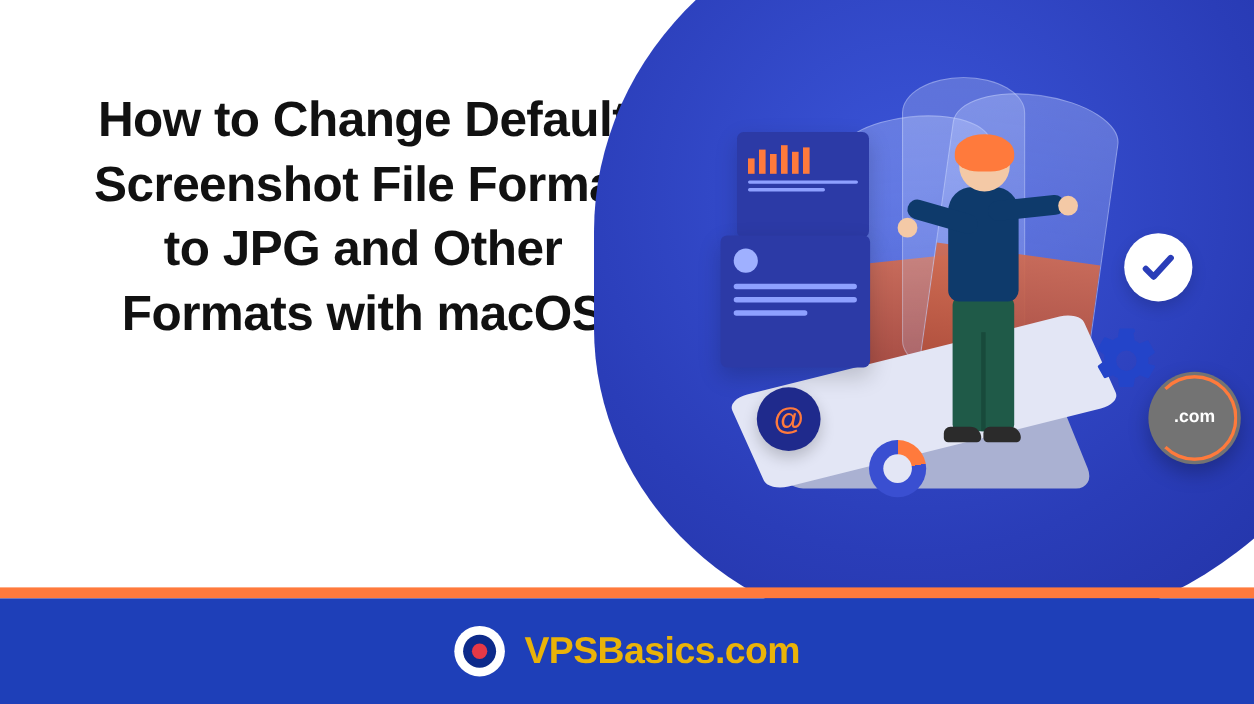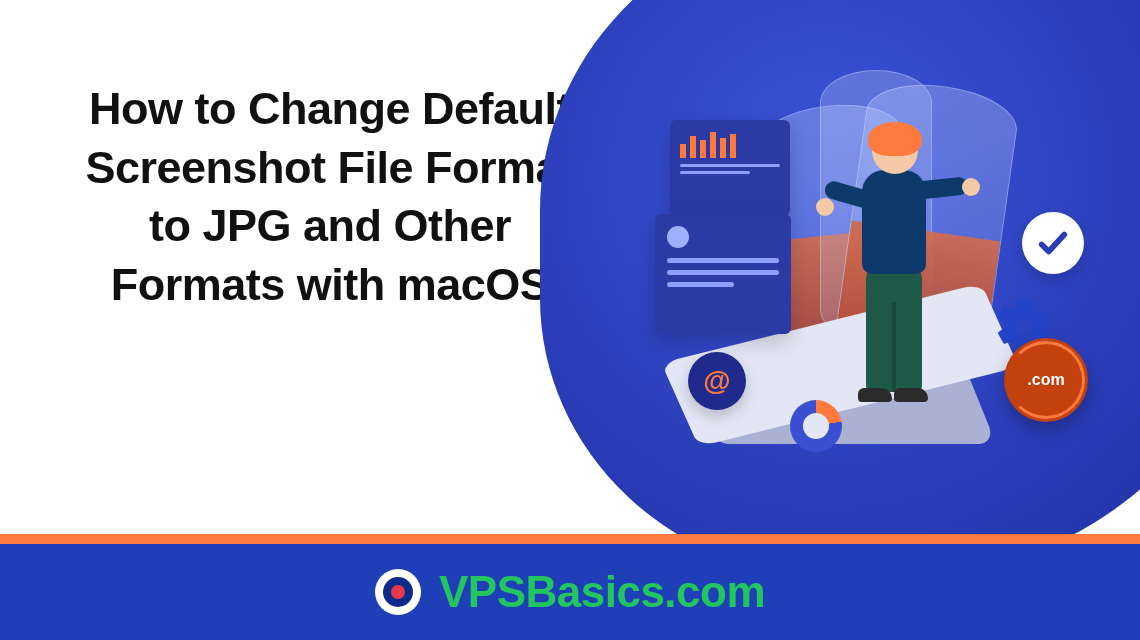--- a/index.html
+++ b/index.html
@@ -119,22 +119,22 @@
   }
   .badge.donut::after{
     content:""; width:26px; height:26px; background:#e3e6f5; border-radius:50%;
   }
   .badge.check {
     left: 1022px; top: 212px; width:62px; height:62px;
     background:#fff; color:#2a3db8; font-size:32px;
     box-shadow: 0 6px 14px rgba(0,0,0,0.15);
   }
   .badge.com {
-    left: 1004px; top: 338px; width:84px; height:84px;
-    background:#c2410c; box-shadow: 0 8px 18px rgba(0,0,0,0.25);
+    left: 1044px; top: 338px; width:84px; height:84px;
+    background:#737373; box-shadow: 0 8px 18px rgba(0,0,0,0.25);
   }
   .badge.com .ring{
     position:absolute; width:72px; height:72px; border:3px solid #ff7a3c; border-radius:50%;
     clip-path: polygon(0 0, 100% 0, 100% 100%, 0 100%);
     border-left-color: transparent;
   }
   .badge.com span{ color:#fff; font-size:16px; font-weight:600; z-index:1;}
   
   .gear {
     position:absolute; left: 992px; top: 296px; width:64px; height:64px;
@@ -200,21 +200,21 @@
     display:flex; align-items:center; justify-content:center;
   }
   .footer .logo .mid{
     width:30px; height:30px; border-radius:50%; background:#0d2a8a;
     display:flex; align-items:center; justify-content:center;
   }
   .footer .logo .inner{
     width:14px; height:14px; border-radius:50%; background:#e63946;
   }
   .footer .brand{
-    color:#22c55e; font-size:44px; font-weight:800; letter-spacing:-0.5px;
+    color:#eab308; font-size:34px; font-weight:800; letter-spacing:-0.5px;
   }
 </style>
 </head>
 <body>
 
 <div class="page">
 
   <div class="title">How to Change Default Screenshot File Format to JPG and Other Formats with macOS</div>
 
   <div class="blob"></div>

